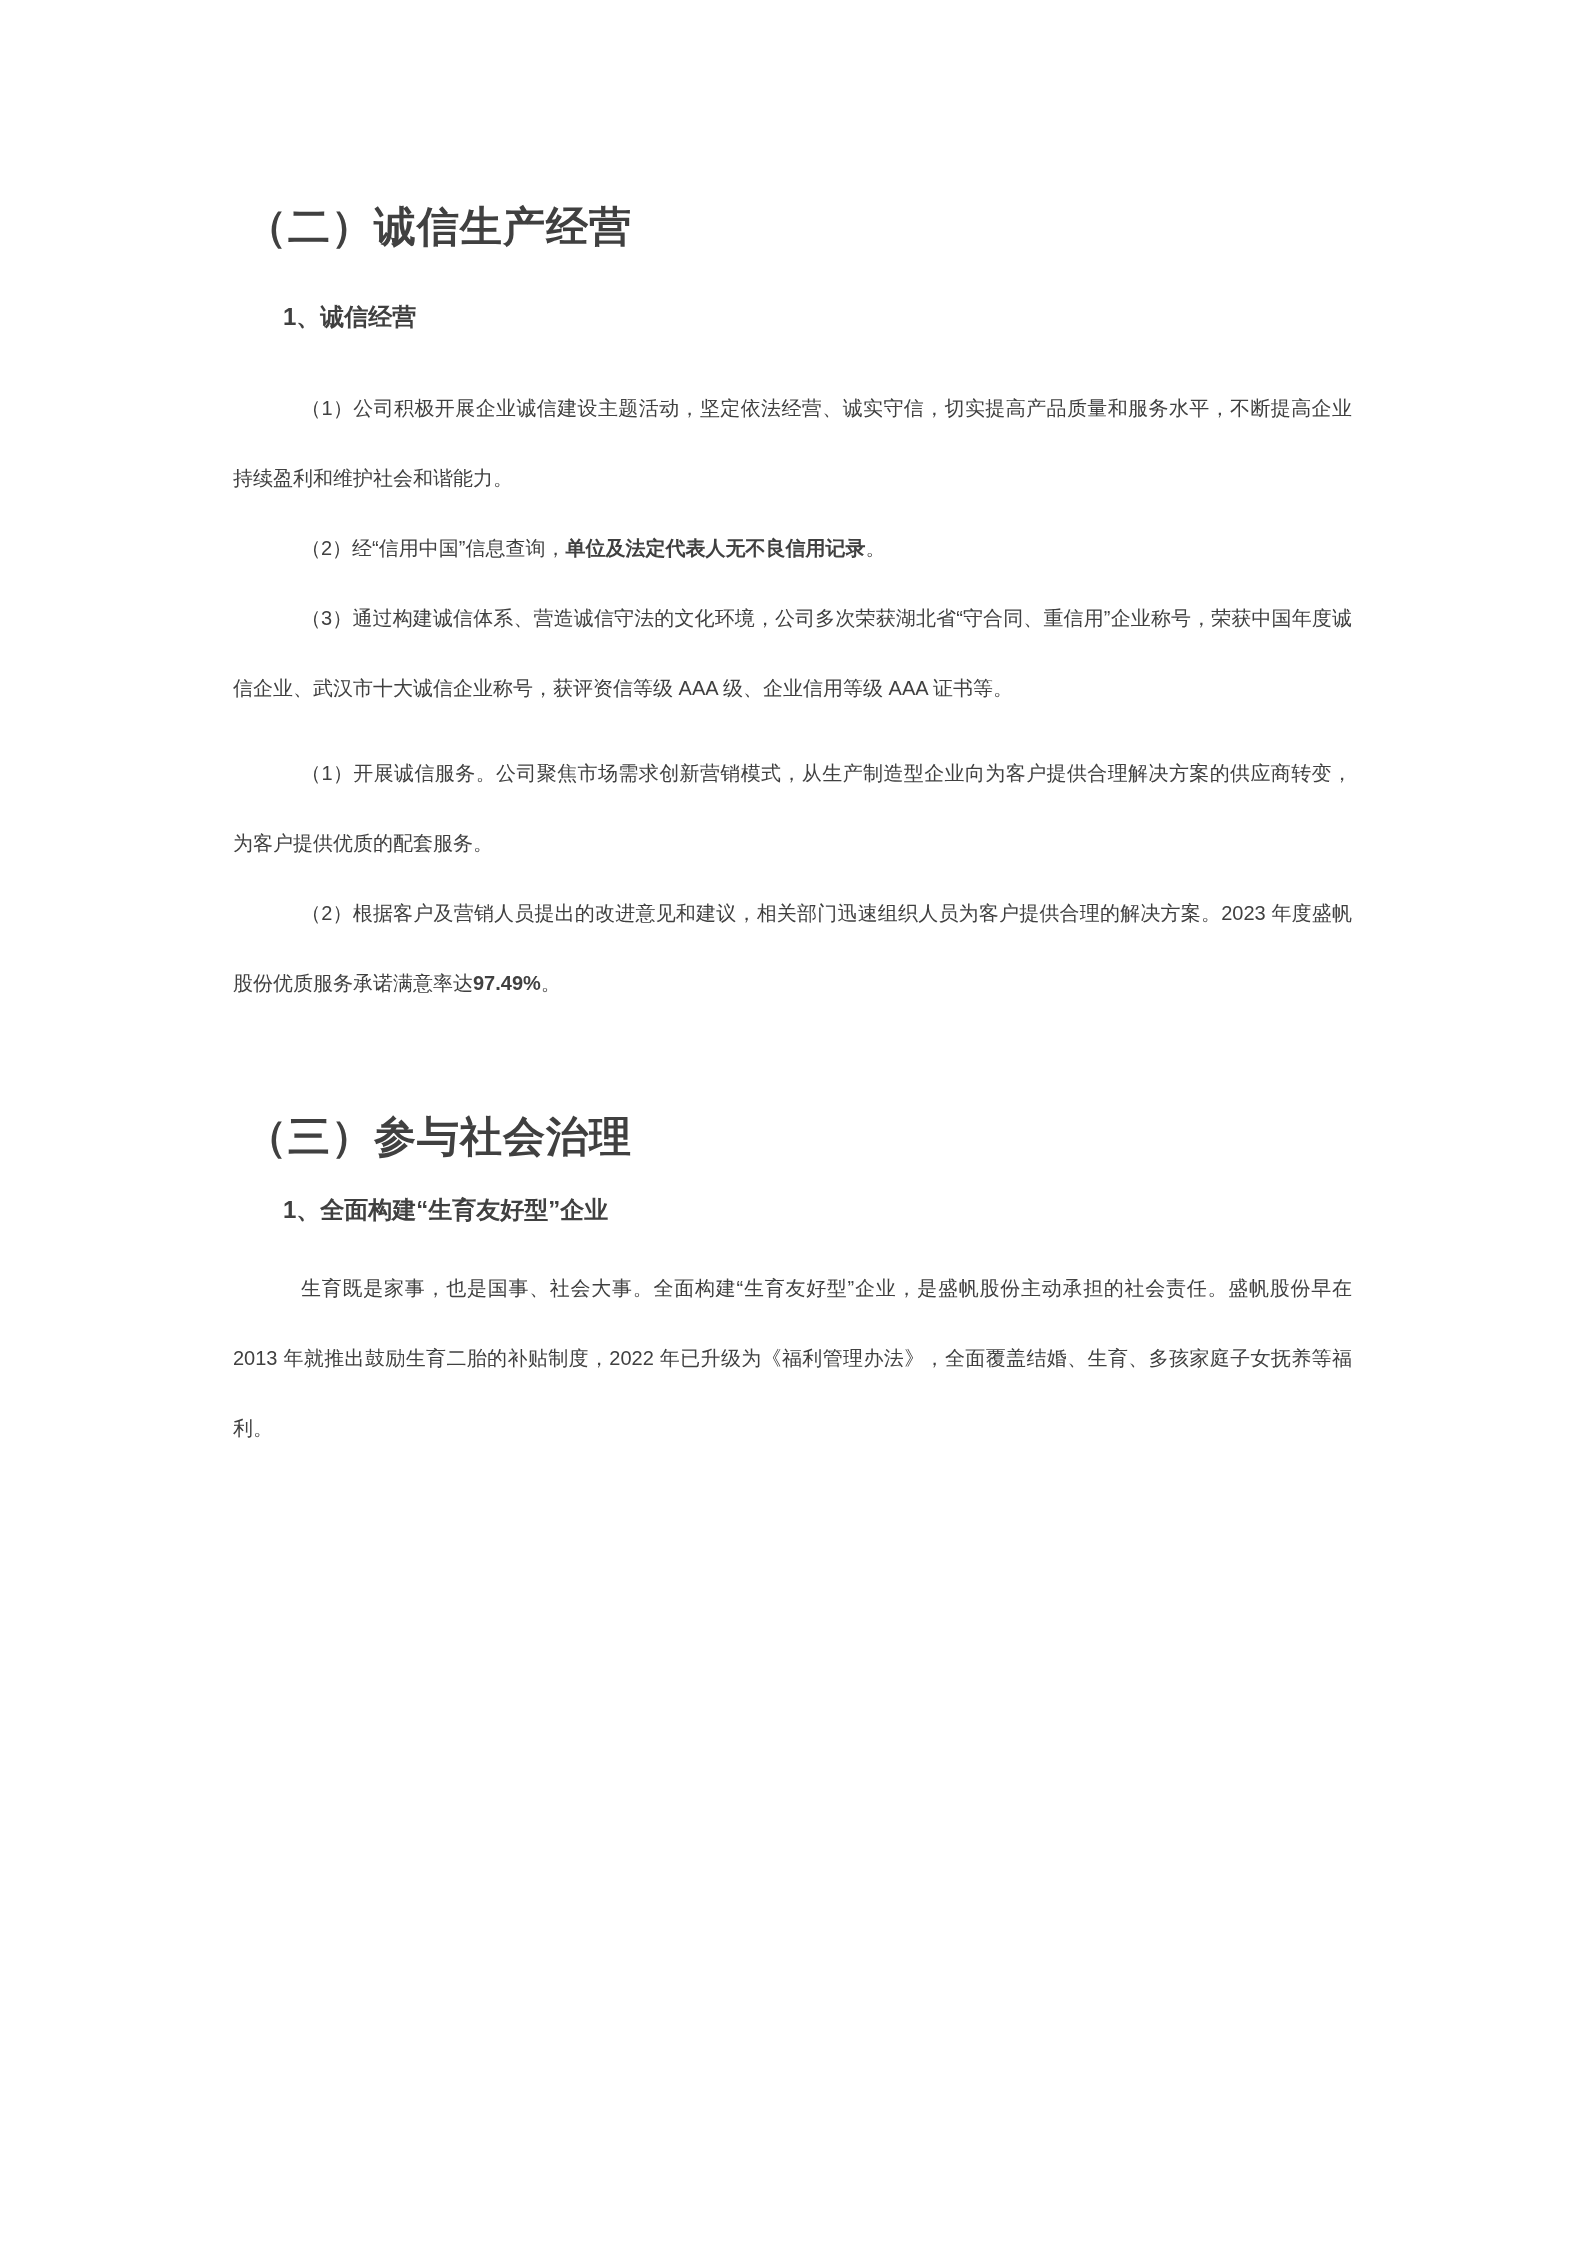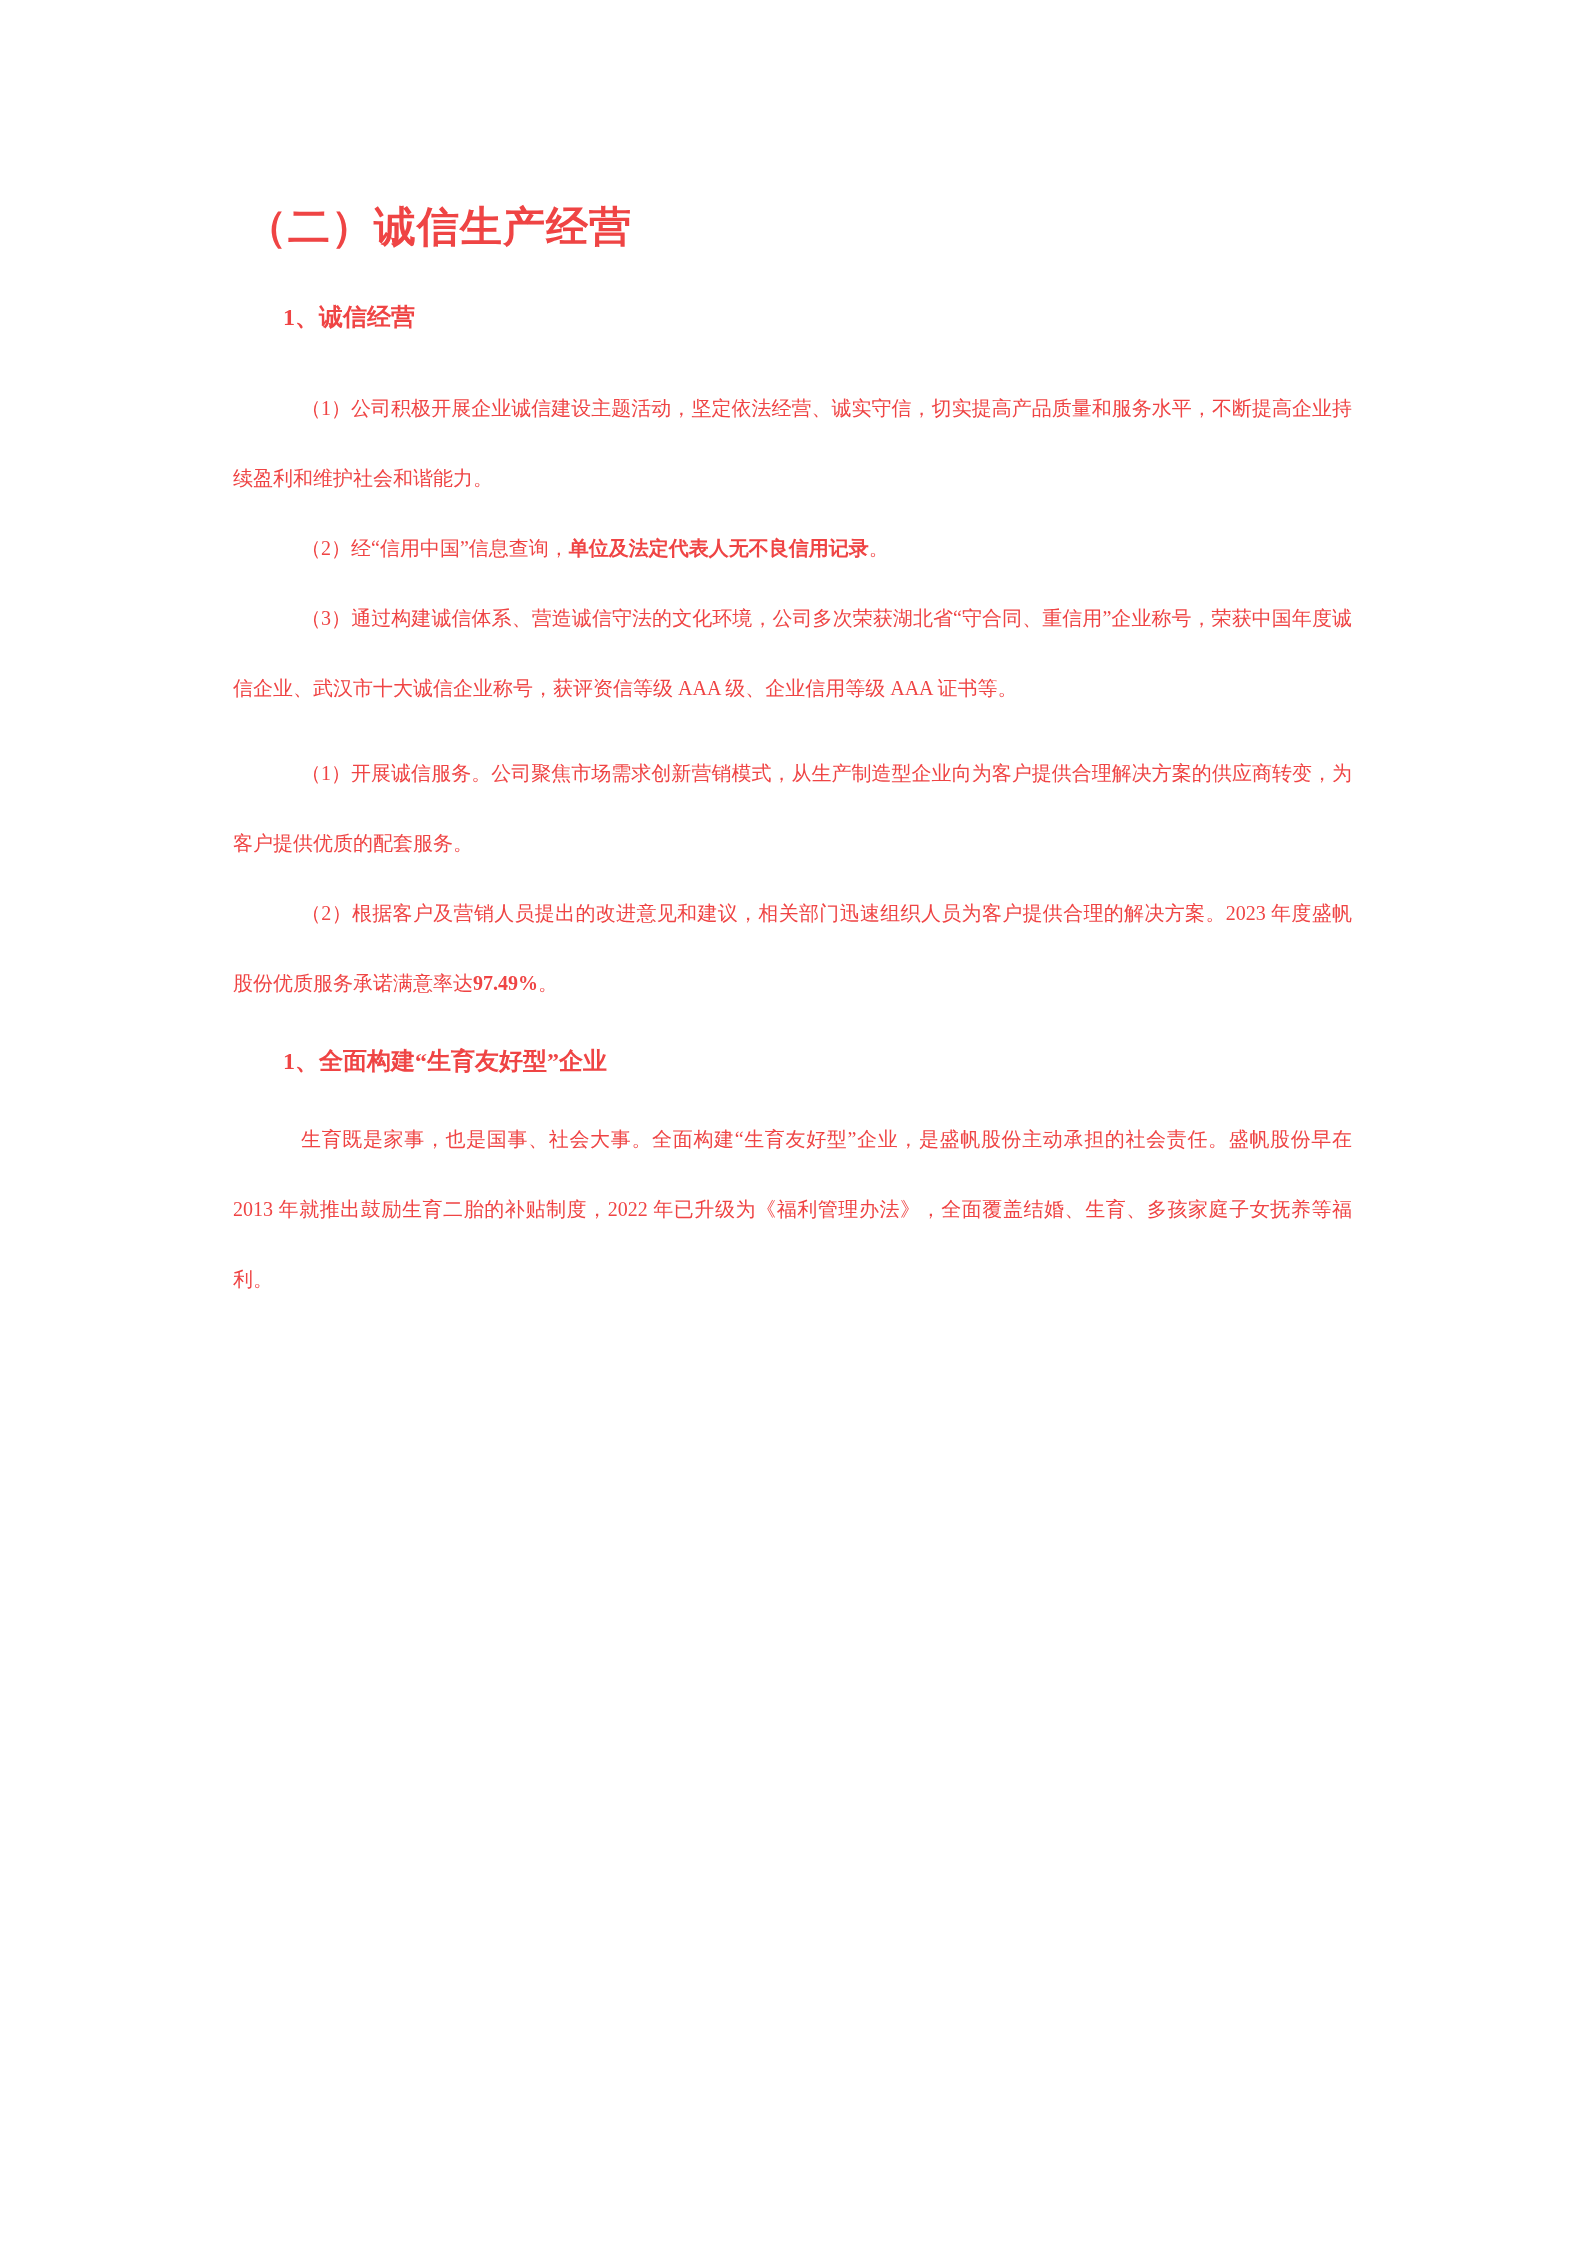--- a/index.html
+++ b/index.html
@@ -1,22 +1,22 @@
 <!DOCTYPE html>
 <html><head>
 <meta charset="utf-8">
 <style>
   html, body { margin: 0; padding: 0; background: #ffffff; }
   .page {
     position: relative;
     width: 1587px;
     height: 1910px;
     background: #ffffff;
-    color: #ef4444;
-    font-family: Liberation Serif, serif;
+    color: #404040;
+    font-family: Liberation Sans, sans-serif;
     overflow: hidden;
   }
   .content {
     position: absolute;
     left: 233px;
     right: 235px;
     top: 0;
   }
   .h2 {
     font-size: 42px;
@@ -75,20 +75,21 @@
     <p class="body-p" id="p2"><span>（2）经“信用中国”信息查询，</span><span class="b">单位及法定代表人无不良信用记录</span><span>。</span></p>
 
     <p class="body-p" id="p3">（3）通过构建诚信体系、营造诚信守法的文化环境，公司多次荣获湖北省“守合同、重信用”企业称号，荣获中国年度诚信企业、武汉市十大诚信企业称号，获评资信等级 AAA 级、企业信用等级 AAA 证书等。</p>
 
 
 
     <p class="body-p" id="p5">（1）开展诚信服务。公司聚焦市场需求创新营销模式，从生产制造型企业向为客户提供合理解决方案的供应商转变，为客户提供优质的配套服务。</p>
 
     <p class="body-p" id="p6"><span>（2）根据客户及营销人员提出的改进意见和建议，相关部门迅速组织人员为客户提供合理的解决方案。2023 年度盛帆股份优质服务承诺满意率达</span><span class="b">97.49%</span><span>。</span></p>
 
+    <div class="h2" id="h2b">（三）参与社会治理</div>
 
     <div class="h3" id="h3c">1、全面构建“生育友好型”企业</div>
 
     <p class="body-p" id="p7">生育既是家事，也是国事、社会大事。全面构建“生育友好型”企业，是盛帆股份主动承担的社会责任。盛帆股份早在 2013 年就推出鼓励生育二胎的补贴制度，2022 年已升级为《福利管理办法》，全面覆盖结婚、生育、多孩家庭子女抚养等福利。</p>
 
   </div>
 
   <div class="page-number">8</div>
 </div>
 

